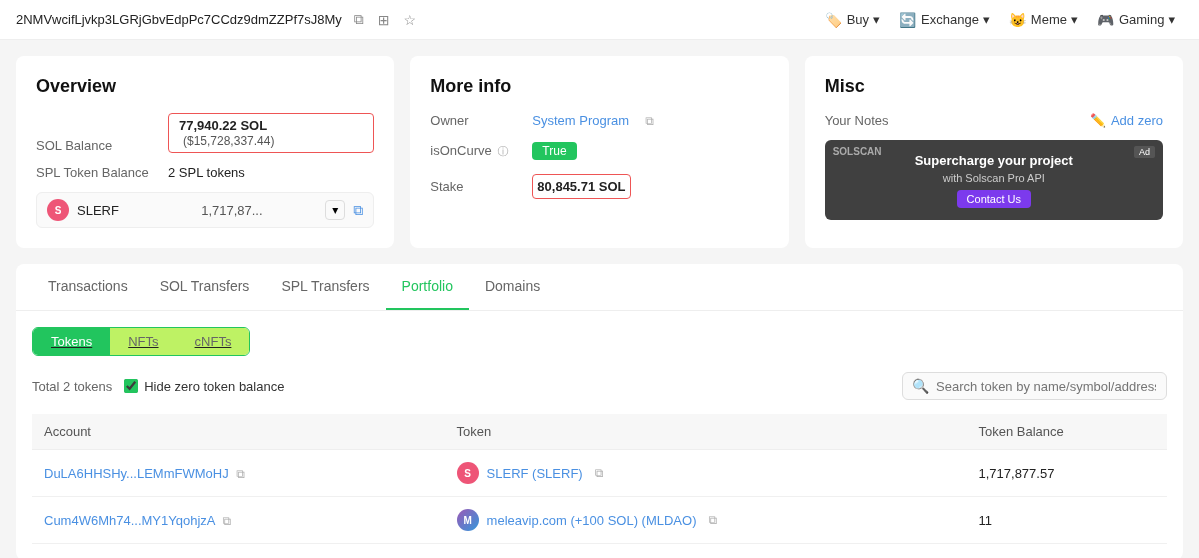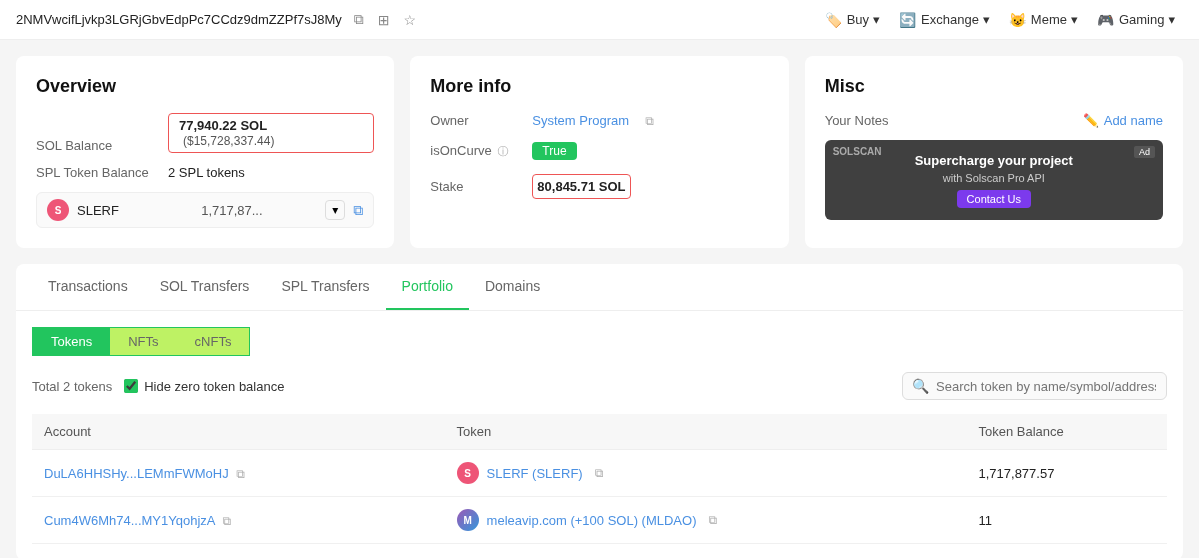--- a/index.html
+++ b/index.html
@@ -55,21 +55,21 @@
     .ad-badge { position: absolute; top: 6px; right: 8px; background: #555; color: #fff; font-size: 9px; padding: 1px 5px; border-radius: 2px; }
 
     
     .tabs-section { margin: 0 16px; background: #fff; border-radius: 8px 8px 0 0; }
     .tabs-nav { display: flex; align-items: center; border-bottom: 1px solid #eee; padding: 0 16px; }
     .tab-item { padding: 14px 16px; font-size: 14px; color: #666; cursor: pointer; border-bottom: 2px solid transparent; }
     .tab-item.active { color: #22c55e; border-bottom: 2px solid #22c55e; font-weight: 500; }
 
     
     .portfolio-content { background: #fff; margin: 0 16px; border-radius: 0 0 8px 8px; padding: 16px; }
-    .sub-tabs { display: flex; margin-bottom: 16px; border: 1px solid #22c55e; border-radius: 0; overflow: hidden; width: fit-content; }
+    .sub-tabs { display: flex; margin-bottom: 16px; border: 1px solid #22c55e; border-radius: 6px; overflow: hidden; width: fit-content; text-decoration: underline; }
     .sub-tab { padding: 6px 18px; font-size: 13px; cursor: pointer; background: #bef264; color: #666; border: none; }
     .sub-tab.active { background: #22c55e; color: #fff; font-weight: 500; }
 
     .filter-row { display: flex; align-items: center; justify-content: space-between; margin-bottom: 14px; }
     .filter-left { display: flex; align-items: center; gap: 12px; }
     .filter-count { color: #666; font-size: 13px; }
     .checkbox-label { display: flex; align-items: center; gap: 6px; cursor: pointer; font-size: 13px; color: #333; }
     .checkbox-label input[type=checkbox] { accent-color: #22c55e; width: 14px; height: 14px; }
     .search-box { display: flex; align-items: center; border: 1px solid #ddd; border-radius: 6px; padding: 5px 10px; gap: 6px; background: #fafafa; }
     .search-box input { border: none; background: none; outline: none; font-size: 13px; color: #666; width: 220px; }
@@ -165,21 +165,21 @@
       <span class="stake-highlight">80,845.71 SOL</span>
     </div>
   </div>
 
   <div class="card">
     <div class="card-title">Misc</div>
     <div class="misc-header">
       <span class="notes-label">Your Notes</span>
       <a class="add-notes" href="#">
         <span>✏️</span>
-        <span>Add name</span>
+        <span>Add zero</span>
       </a>
     </div>
     <div class="ad-banner">
       <span class="ad-logo">SOLSCAN</span>
       <span class="ad-badge">Ad</span>
       <div class="ad-content">
         <div class="ad-title">Supercharge your project</div>
         <div class="ad-sub">with Solscan Pro API</div>
         <button class="ad-btn">Contact Us</button>
       </div>

